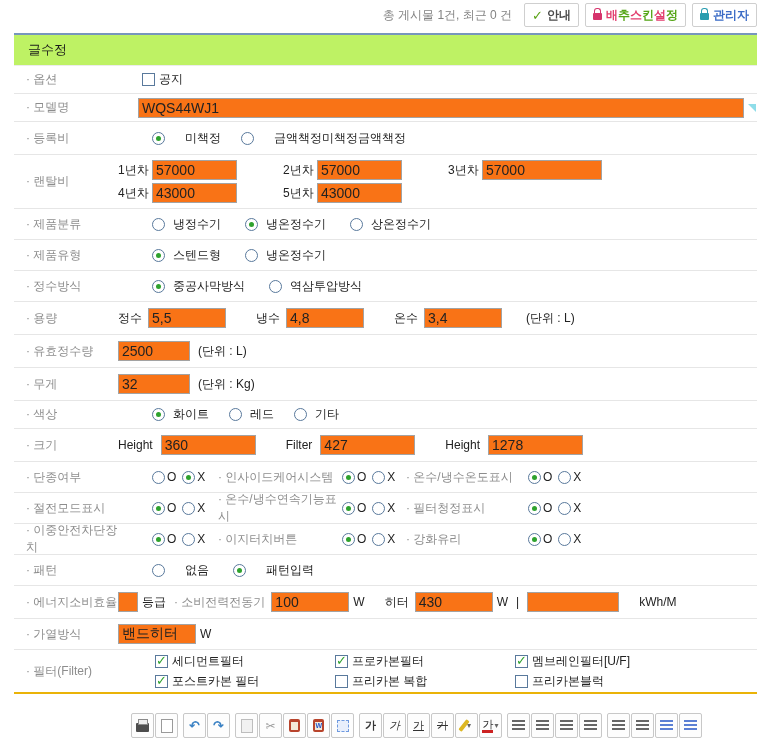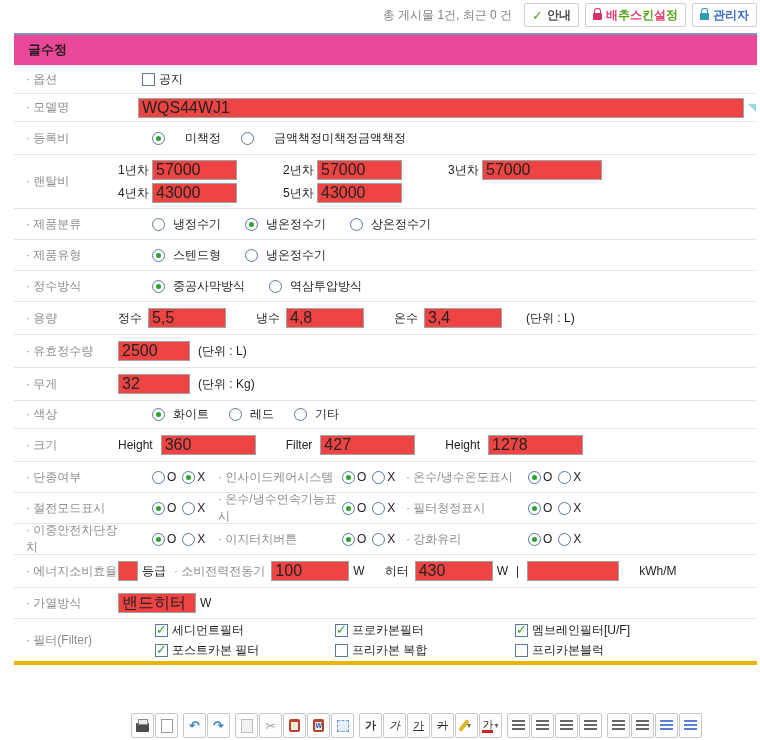--- a/index.html
+++ b/index.html
@@ -18,32 +18,32 @@
   .lock::before{content:"";position:absolute;left:1px;top:-5px;width:5px;height:4px;
         border:1.5px solid currentColor;border-bottom:none;border-radius:3px 3px 0 0;}
   .lock-red{color:#d6336c;}
   .lock-teal{color:#2a9db0;}
   .skin-label span:nth-child(odd){color:#e23d6d;}
   .skin-label span:nth-child(even){color:#55a516;}
   .admin-label{color:#3a6bc6;}
 
   
   .tbl{position:absolute;left:14px;top:33px;width:743px;border-top:2px solid #7796bd;}
-  .hdr{height:30px;display:flex;align-items:center;background:#ec4899;padding-left:14px;
-       font-weight:bold;font-size:13px;color:#1a1a1a;border-bottom:1px solid #ececec;}
+  .hdr{height:30px;display:flex;align-items:center;background:#bef264;padding-left:14px;
+       font-weight:normal;font-size:13px;color:#1a1a1a;border-bottom:1px solid #ececec;}
   .row{display:flex;align-items:center;border-bottom:1px solid #e6e6e6;}
   .r28{height:27px}.r30{height:30px}.r32{height:32px}.r52{height:53px}.r46{height:42px}
   .lbl{width:92px;padding-left:12px;color:#8d8d8d;flex-shrink:0;}
   .ct{flex:1;display:flex;align-items:center;}
   .ct.col{flex-direction:column;align-items:flex-start;justify-content:center;gap:3px;}
   .line{display:flex;align-items:center;}
   .slb{color:#8d8d8d;}
 
-  .txt{height:20px;box-sizing:border-box;border:1px solid #a3a3a3;background:#ef4444;
-       font-family:inherit;font-size:16px;padding:1px 3px;color:#222;}
+  .txt{height:20px;box-sizing:border-box;border:1px solid #a3a3a3;background:#f97316;
+       font-family:inherit;font-size:14px;padding:1px 3px;color:#222;}
 
   .rd{display:inline-block;width:13px;height:13px;box-sizing:border-box;border:1px solid #59799c;
       border-radius:50%;background:#fff;position:relative;flex-shrink:0;}
   .rd.on::after{content:"";position:absolute;left:3px;top:3px;width:5px;height:5px;
       border-radius:50%;background:#2ea22e;}
   .cb{display:inline-block;width:13px;height:13px;box-sizing:border-box;border:1px solid #59799c;
       background:#fff;position:relative;flex-shrink:0;}
   .cb.on::after{content:"✓";position:absolute;left:0;top:-3px;color:#2ea02e;
       font-weight:bold;font-size:13px;}
 
@@ -318,20 +318,29 @@
         <span class="slb oxsub3 g6">· 강화유리</span>
         <span class="oxpair">
             <span class="rd on"></span>
             <span class="oxl">O</span>
             <span class="rd g4"></span>
             <span class="oxl">X</span>
           </span>
       </div>
     </div>
 
+    <div class="row r30">
+      <div class="lbl">· 패턴</div>
+      <div class="ct">
+        <span class="rd g34"></span>
+        <span class="g20">없음</span>
+        <span class="rd on g24"></span>
+        <span class="g20">패턴입력</span>
+      </div>
+    </div>
 
     <div class="row r32">
       <div class="lbl">· 에너지소비효율</div>
       <div class="ct">
         <input class="txt w20" value="" style="">
         <span class="g4">등급</span>
         <span class="slb g8">· 소비전력전동기</span>
         <input class="txt w78 g6" value="100" style="">
         <span class="g4">W</span>
         <span class="g20">히터</span>
@@ -344,21 +353,21 @@
     </div>
 
     <div class="row r30">
       <div class="lbl">· 가열방식</div>
       <div class="ct">
         <input class="txt w78" value="밴드히터" style="">
         <span class="g4">W</span>
       </div>
     </div>
 
-    <div class="row r46" style="border-bottom:4px solid #eab308;">
+    <div class="row r46" style="border-bottom:2px solid #eab308;">
       <div class="lbl">· 필터(Filter)</div>
       <div class="ct col" style="margin-left:37px;">
         <div class="line">
           <span class="fcell">
               <span class="cb on"></span>
               <span>세디먼트필터</span>
             </span>
           <span class="fcell">
               <span class="cb on"></span>
               <span>프로카본필터</span>

